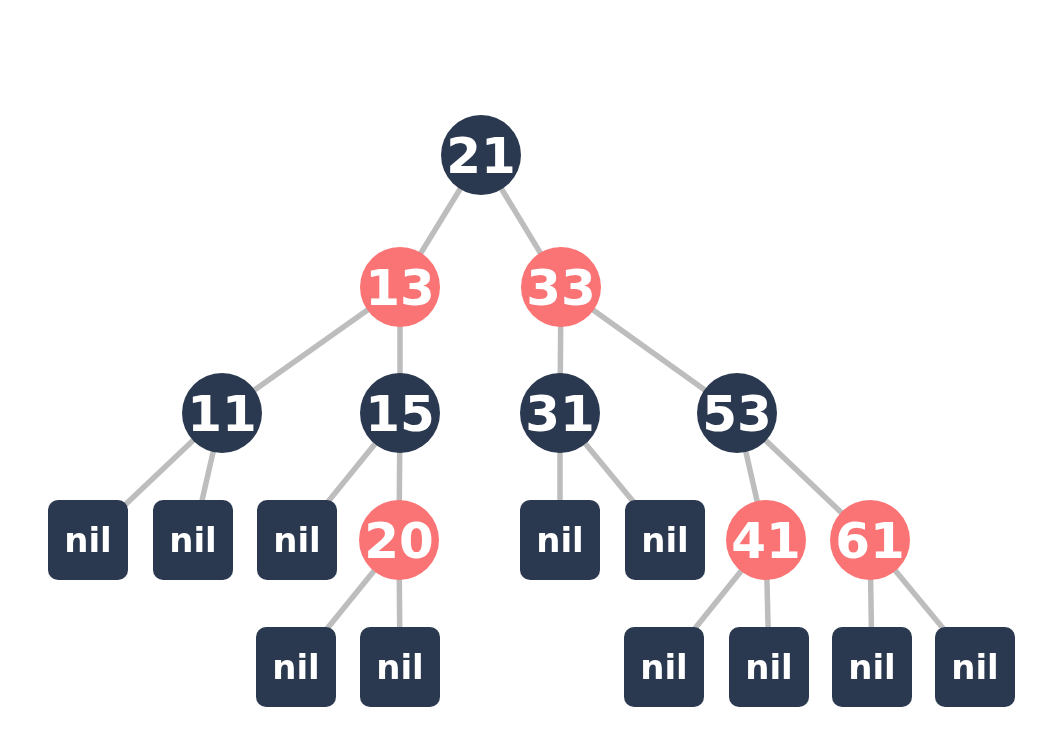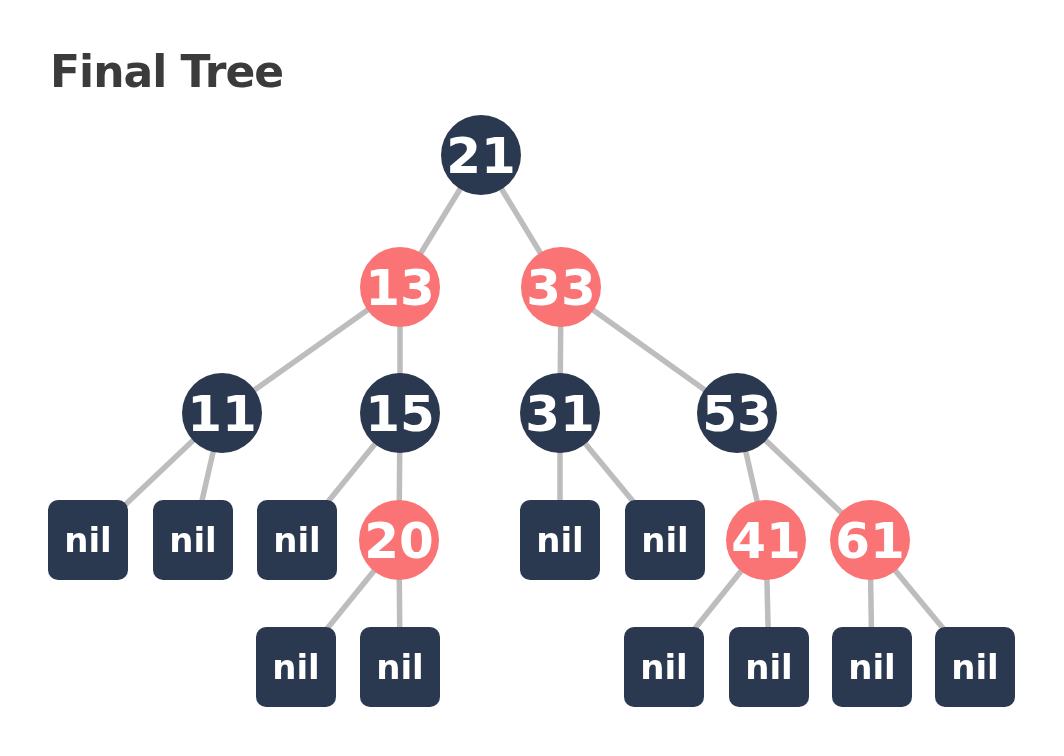--- a/index.html
+++ b/index.html
@@ -141,14 +141,13 @@
       </g>
       <g>
         <rect x="832" y="627" width="80" height="80" rx="10" fill="#2b3950"></rect>
         <text x="872" y="667" class="node-label" fill="#ffffff" font-size="34" dy="0.34em">nil</text>
       </g>
       <g>
         <rect x="935" y="627" width="80" height="80" rx="10" fill="#2b3950"></rect>
         <text x="975" y="667" class="node-label" fill="#ffffff" font-size="34" dy="0.34em">nil</text>
       </g>
     </svg>
-  <h1 class="figure-title" style="color: rgb(59, 59, 59);">Final Tree</h1>
 </div>
 
 </body></html>

